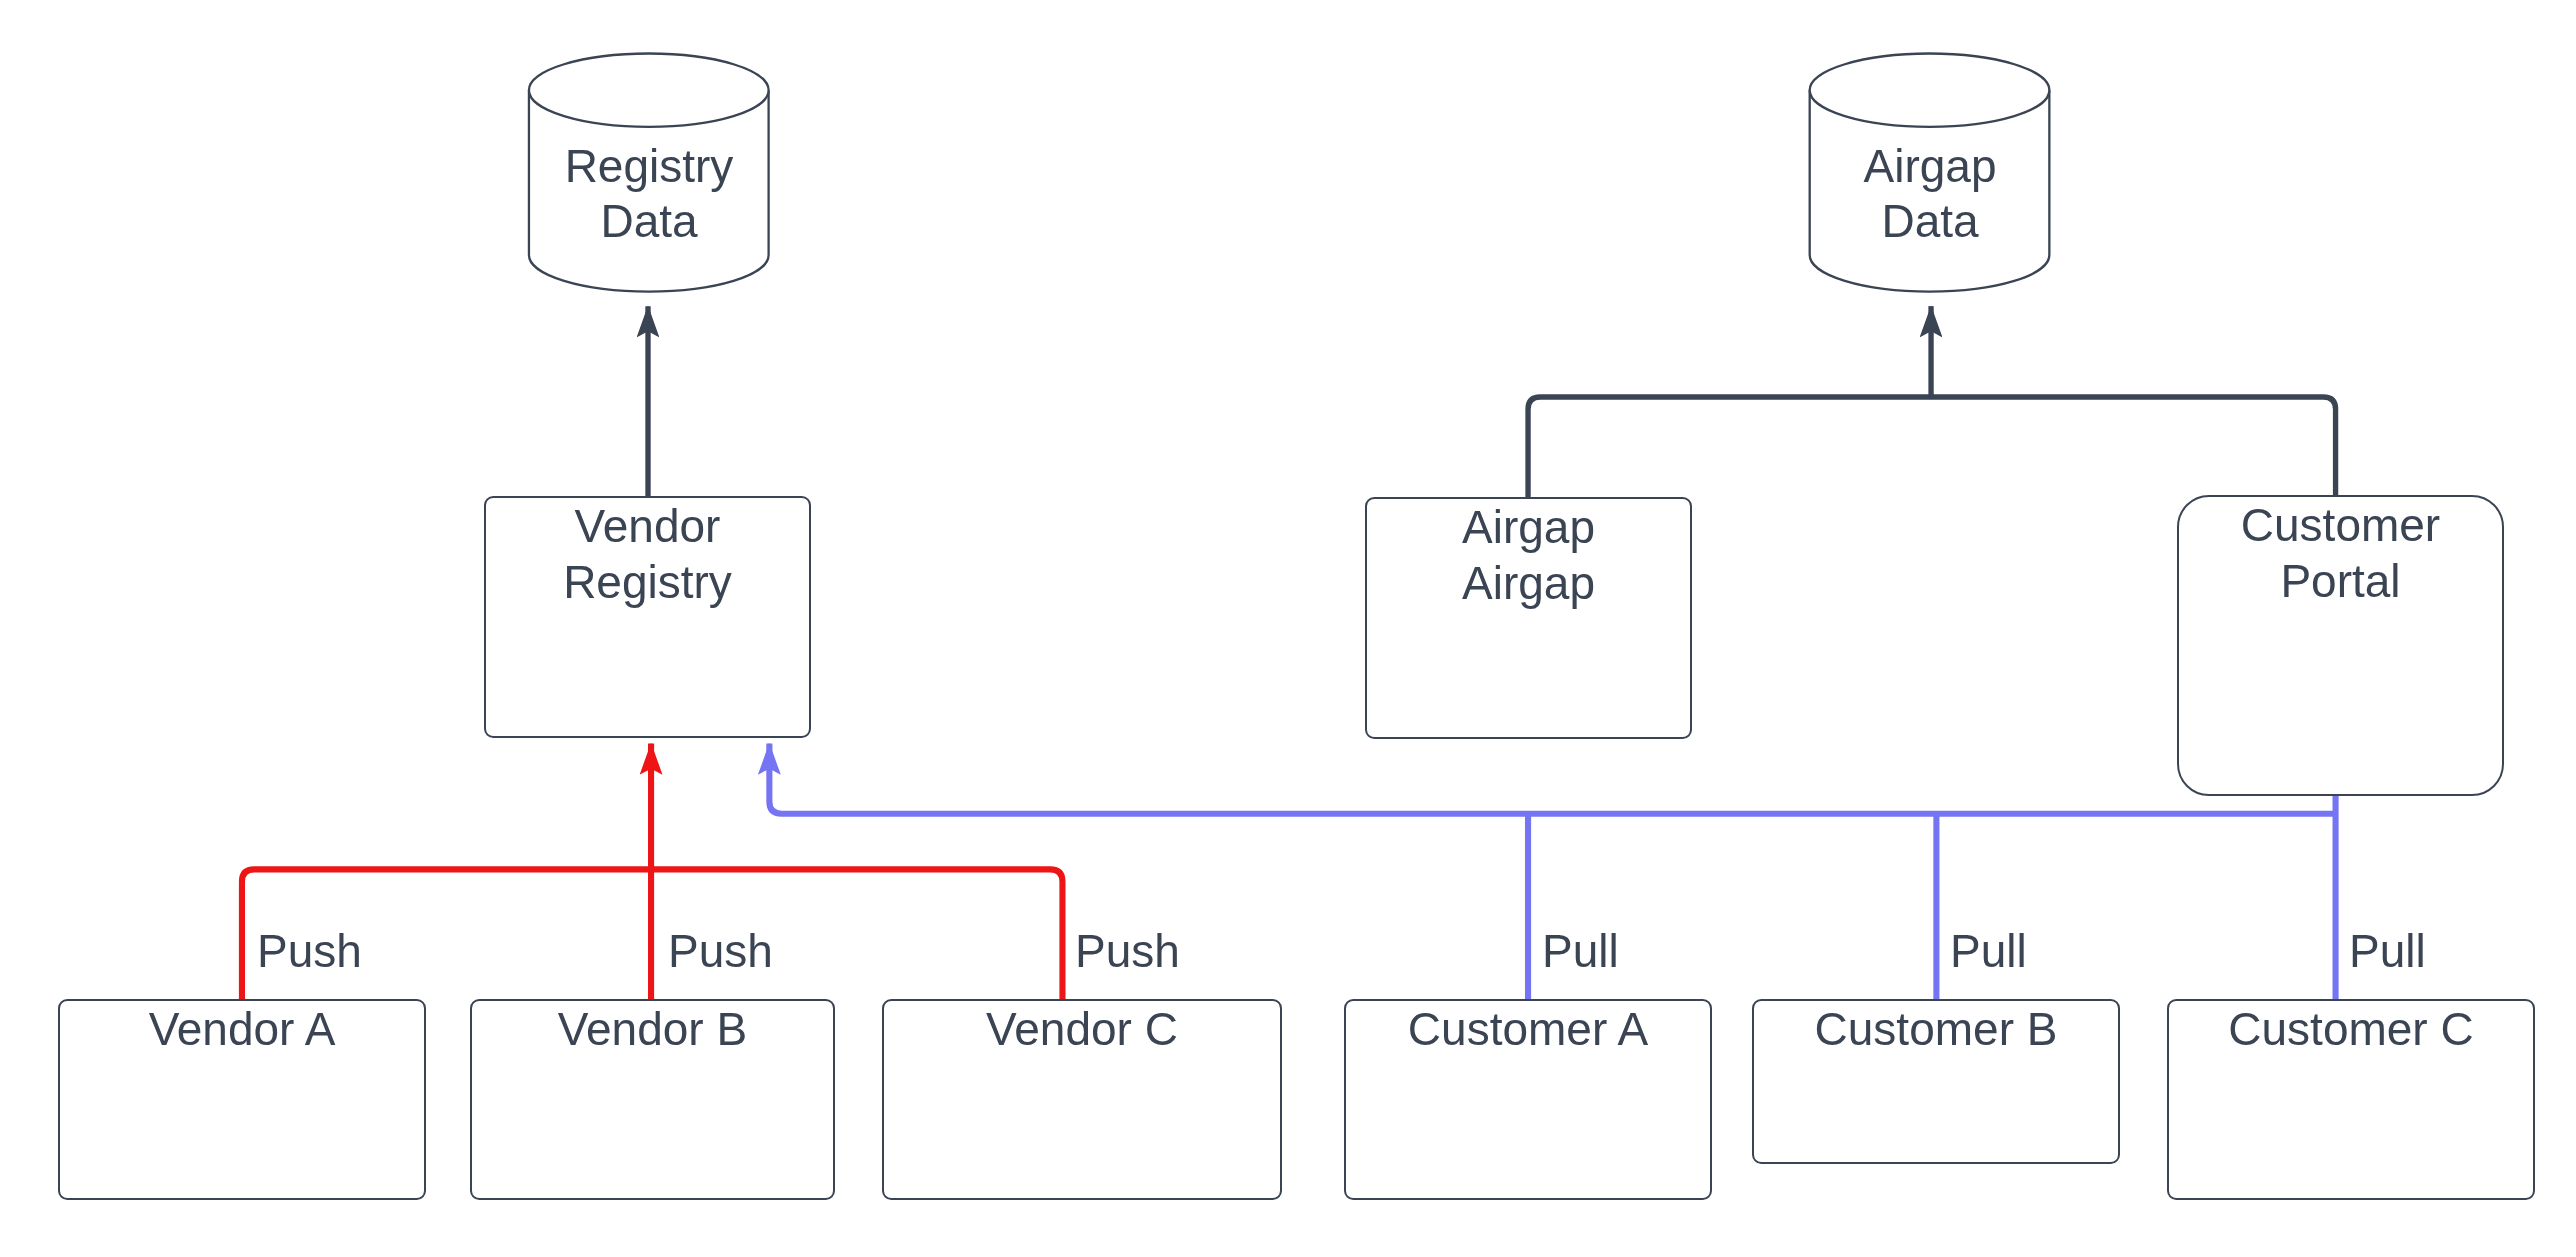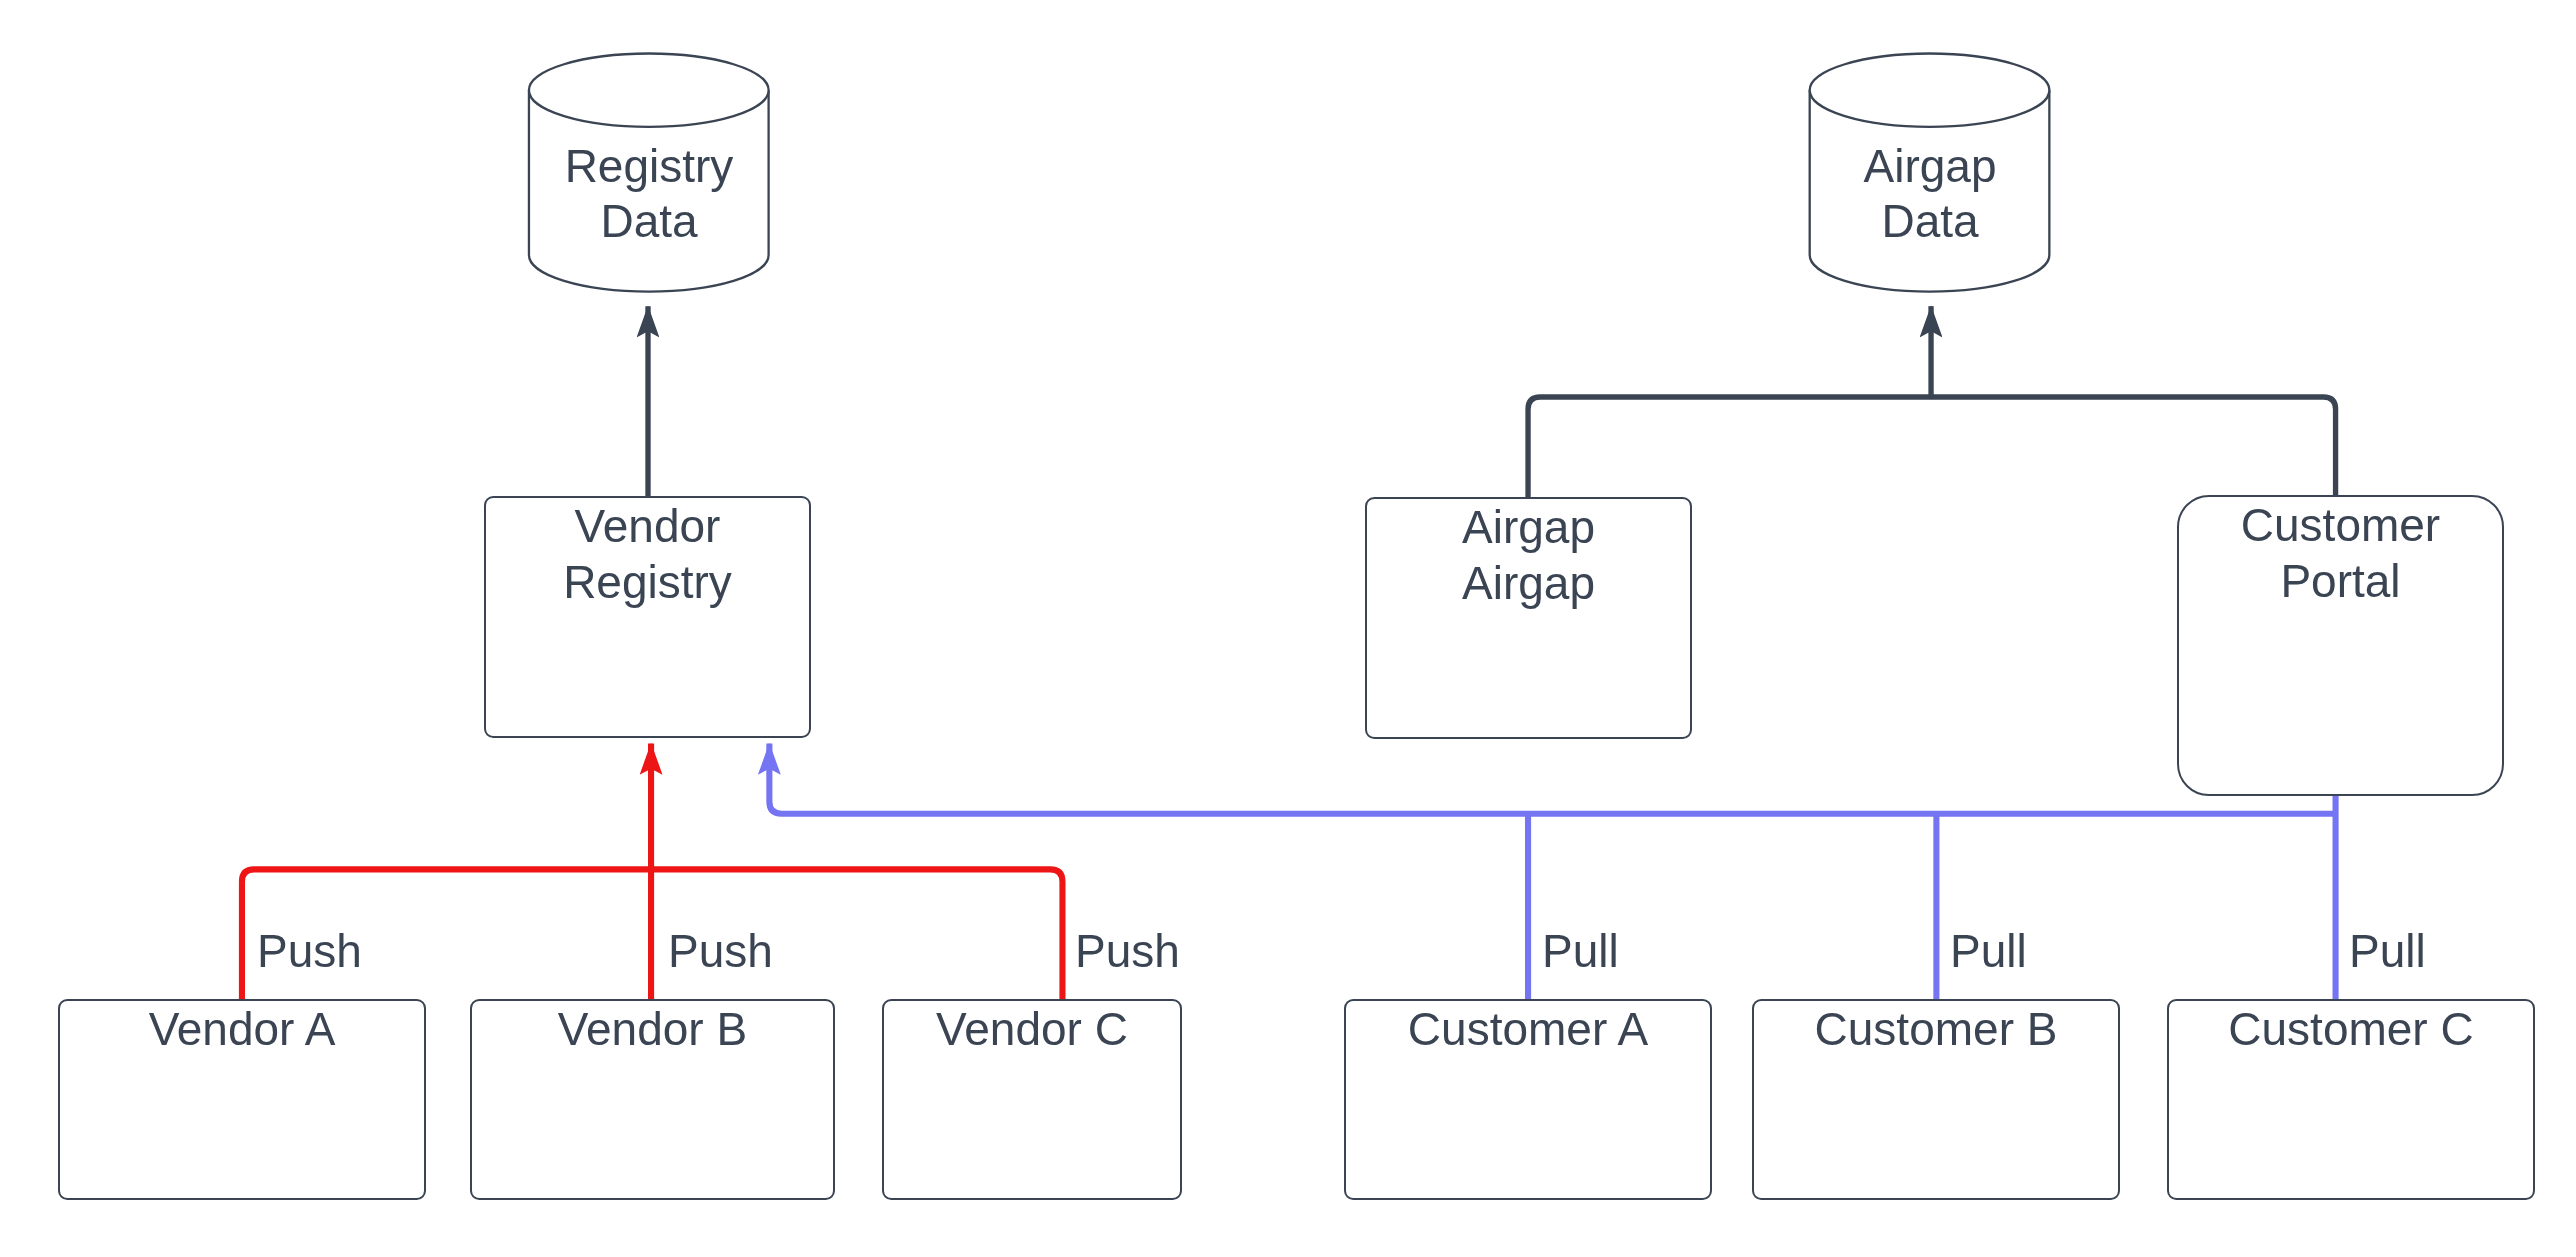--- a/index.html
+++ b/index.html
@@ -99,27 +99,27 @@
     <span>Customer</span>
     <span>Portal</span>
   </div>
 
   <div class="node" style="left:58px;top:999px;width:368px;height:201px;">
     <span>Vendor A</span>
   </div>
   <div class="node" style="left:470px;top:999px;width:365px;height:201px;">
     <span>Vendor B</span>
   </div>
-  <div class="node" style="left:882px;top:999px;width:300px;height:201px;">
+  <div class="node" style="left:882px;top:999px;width:400px;height:201px;">
     <span>Vendor C</span>
   </div>
   <div class="node" style="left:1344px;top:999px;width:368px;height:201px;">
     <span>Customer A</span>
   </div>
-  <div class="node" style="left:1752px;top:999px;width:368px;height:201px;">
+  <div class="node" style="left:1752px;top:999px;width:368px;height:165px;">
     <span>Customer B</span>
   </div>
   <div class="node" style="left:2167px;top:999px;width:368px;height:201px;">
     <span>Customer C</span>
   </div>
 
   <div class="edge-label" style="left:257px;top:928px;">Push</div>
   <div class="edge-label" style="left:668px;top:928px;">Push</div>
   <div class="edge-label" style="left:1075px;top:928px;">Push</div>
   <div class="edge-label" style="left:1542px;top:928px;">Pull</div>

